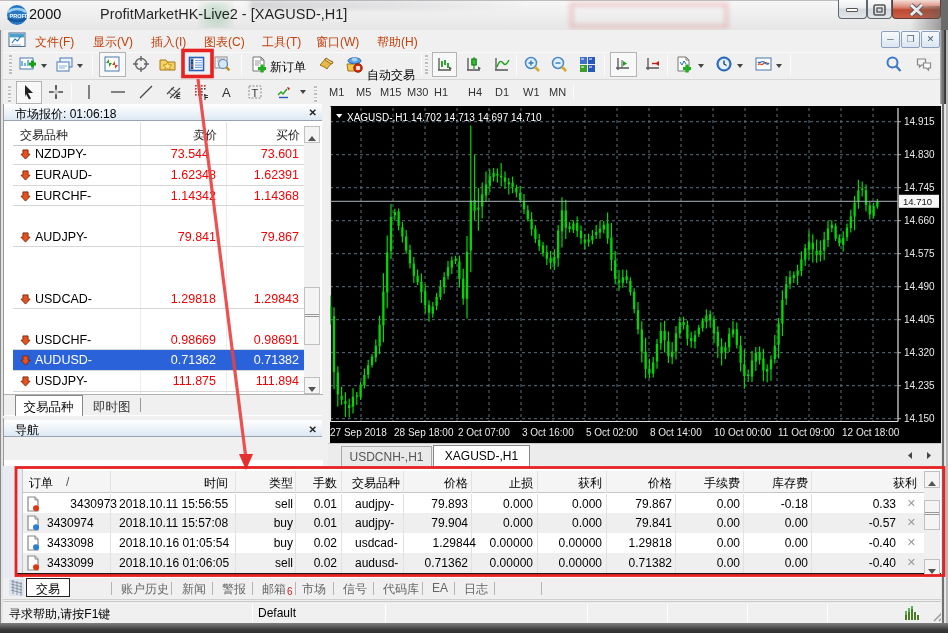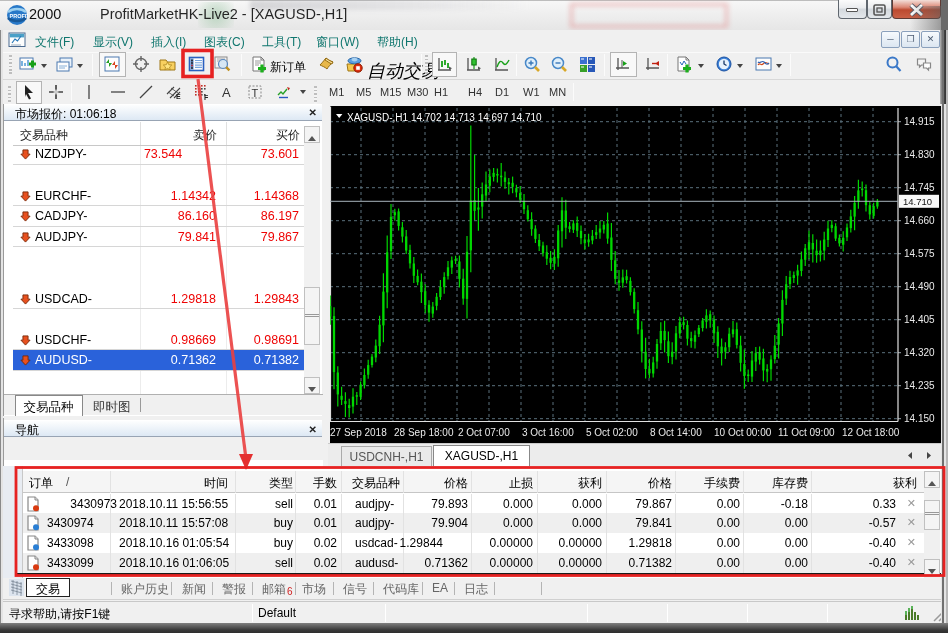--- a/index.html
+++ b/index.html
@@ -9,21 +9,21 @@
 .ttext{font-size:14.5px;color:#111;}
 #menubar{left:2px;top:30px;width:939px;height:22px;background:#f0f0f0;position:absolute;color:#111;}
 #tb1{left:2px;top:52px;width:939px;height:28px;background:#f0f0f0;border-top:1px solid #fafafa;border-bottom:1px solid #d8d8d8;position:absolute;}
 #tb2{left:2px;top:81px;width:939px;height:23px;background:#f0f0f0;position:absolute;}
 .tsep{position:absolute;top:54px;width:1px;height:22px;background:#c2c2c2;border-right:1px solid #fbfbfb;}
 .grip{position:absolute;top:55px;width:3px;height:19px;background:repeating-linear-gradient(180deg,#bebebe 0 1.5px,#f4f4f4 1.5px 3.5px);}
 .ddarr{position:absolute;width:0;height:0;border-left:3.5px solid transparent;border-right:3.5px solid transparent;border-top:4px solid #444;}
 .selbtn{position:absolute;border:1px solid #b4b4b4;background:#f8f8f8;}
 .tfbtn{position:absolute;font-size:11px;color:#333;}
 .mdibtn{position:absolute;width:19px;height:17px;border:1px solid #8aa0bc;background:linear-gradient(#f6fafd,#dce6f1);color:#4a5a70;font-size:9px;text-align:center;line-height:15px;border-radius:2px;}
-.mi{font-size:12px;color:#0f766e;}
+.mi{font-size:12px;color:#c2410c;}
 #h1btn{position:absolute;}
 #mw{left:3px;top:104px;width:319px;height:312px;background:#fff;border-left:1px solid #9a9a9a;position:absolute;}
 .phead{position:absolute;left:0;width:100%;height:17px;background:linear-gradient(#fdfefe,#dde8f4);border-top:1px solid #fff;border-bottom:1px solid #98a4b4;font-size:12px;color:#000;}
 .px{position:absolute;right:5px;top:2px;font-size:10px;color:#222;font-weight:bold;}
 .mwrow{position:absolute;left:9px;width:294px;height:20.6px;border-bottom:1px solid #d6d6d6;font-size:12.5px;color:#000;}
 .mwr{position:absolute;top:3px;text-align:right;}
 .pr{color:#ee0404;}
 .arrico{position:absolute;left:7px;top:5px;width:11px;height:11px;}
 .mwsym{position:absolute;left:22px;top:3px;}
 #mwsb{position:absolute;right:2px;top:22px;width:16px;height:268px;background:#f1f1f1;}
@@ -146,21 +146,21 @@
     <path d="M2 9c3-3 5-6 6-7 1 1 4 3 7 4-2 2-5 5-6 7-2-2-5-3-7-4z" fill="#e8b84a" stroke="#946c14"></path>
     <path d="M8 2c1 1 4 3 7 4l-1 2c-3-1-5-3-7-4z" fill="#f8dc90" stroke="#946c14"></path>
   </svg>
 <svg class="abs" style="left:346px;top:56px;" width="17" height="17" viewBox="0 0 17 17">
     <path d="M1 8h13l1 7H2z" fill="#f4c84e" stroke="#a07818"></path>
     <ellipse cx="8.5" cy="4.8" rx="6.5" ry="3" fill="#5aa0e0" stroke="#2c68a8"></ellipse>
     <ellipse cx="8.5" cy="3.6" rx="3" ry="1.8" fill="#a8d0f0"></ellipse>
     <circle cx="12" cy="12" r="4.2" fill="#e03010" stroke="#8e1a00"></circle>
     <rect x="10.2" y="10.2" width="3.6" height="3.6" fill="#fff"></rect>
   </svg>
-<span class="abs" style="left:367px;top:59px;font-size:18px;font-style:italic;">自动交易</span>
+<span class="abs" style="left:367px;top:67px;font-size:12px;">自动交易</span>
 <i class="tsep" style="left:421px;"></i>
 <i class="grip" style="left:425px;"></i>
 <div class="selbtn" style="left:432px;top:52px;width:25px;height:25px;"></div>
 <svg class="abs" style="left:436px;top:56px;" width="17" height="17" viewBox="0 0 17 17">
     <path d="M3 2v12M2 14h13" stroke="#555" stroke-width="1.3"></path>
     <path d="M6 11V5M9 9V4M12 12V7" stroke="#18a018" stroke-width="1.8"></path>
     <path d="M13 14l3-1.8-3-1.8z" fill="#555"></path>
   </svg>
 <svg class="abs" style="left:465px;top:56px;" width="17" height="17" viewBox="0 0 17 17">
     <path d="M3 2v12M2 14h13" stroke="#555" stroke-width="1.3"></path>
@@ -319,39 +319,39 @@
 </div>
 <div class="abs" style="left:9px;top:42px;width:294px;height:252px;overflow:hidden;">
   <i class="tsepv" style="left:127px;background:#ececec;height:252px;"></i>
       <i class="tsepv" style="left:213px;background:#ececec;height:252px;"></i>
 </div>
 <div class="mwrow" style="top:40.4px;">
       <svg class="arrico" viewBox="0 0 12 12">
         <path d="M3.2 1h5.6v4.6H11L6 11 1 5.6h2.2z" fill="#e8501e" stroke="#7a2808" stroke-width="1"></path>
       </svg>
       <span class="mwsym">NZDJPY-</span>
-      <span class="mwr sellc pr" style="width:80px;right:104px;text-align:center;">73.544</span>
+      <span class="mwr sellc pr" style="width:80px;right:98px;">73.544</span>
       <span class="mwr pr" style="width:80px;right:8px;">73.601</span>
+    </div>
+    <div class="mwrow" style="top:61.0px;">
+      <svg class="arrico" viewBox="0 0 12 12">
+        <path d="M3.2 1h5.6v4.6H11L6 11 1 5.6h2.2z" fill="#e8501e" stroke="#7a2808" stroke-width="1"></path>
+      </svg>
+      <span class="mwsym">EURAUD-</span>
+      <span class="mwr sellc pr" style="width:80px;right:91px;">1.62348</span>
+      <span class="mwr pr" style="width:80px;right:8px;">1.62391</span>
     </div>
     <div class="mwrow" style="top:81.6px;">
       <svg class="arrico" viewBox="0 0 12 12">
         <path d="M3.2 1h5.6v4.6H11L6 11 1 5.6h2.2z" fill="#e8501e" stroke="#7a2808" stroke-width="1"></path>
       </svg>
       <span class="mwsym">EURCHF-</span>
       <span class="mwr sellc pr" style="width:80px;right:91px;">1.14342</span>
       <span class="mwr pr" style="width:80px;right:8px;">1.14368</span>
     </div>
-    <div class="mwrow" style="top:102.2px;">
-      <svg class="arrico" viewBox="0 0 12 12">
-        <path d="M3.2 1h5.6v4.6H11L6 11 1 5.6h2.2z" fill="#e8501e" stroke="#7a2808" stroke-width="1"></path>
-      </svg>
-      <span class="mwsym">CADJPY-</span>
-      <span class="mwr sellc pr" style="width:80px;right:91px;">86.160</span>
-      <span class="mwr pr" style="width:80px;right:8px;">86.197</span>
-    </div>
     <div class="mwrow" style="top:122.8px;">
       <svg class="arrico" viewBox="0 0 12 12">
         <path d="M3.2 1h5.6v4.6H11L6 11 1 5.6h2.2z" fill="#e8501e" stroke="#7a2808" stroke-width="1"></path>
       </svg>
       <span class="mwsym">AUDJPY-</span>
       <span class="mwr sellc pr" style="width:80px;right:91px;">79.841</span>
       <span class="mwr pr" style="width:80px;right:8px;">79.867</span>
     </div>
     <div class="mwrow" style="top:184.6px;">
       <svg class="arrico" viewBox="0 0 12 12">
@@ -369,20 +369,28 @@
       <span class="mwr sellc pr" style="width:80px;right:91px;">0.98669</span>
       <span class="mwr pr" style="width:80px;right:8px;">0.98691</span>
     </div>
     <div class="mwrow" style="top:246.4px;background:#2a62da;color:#fff;">
       <svg class="arrico" viewBox="0 0 12 12">
         <path d="M3.2 1h5.6v4.6H11L6 11 1 5.6h2.2z" fill="#e8501e" stroke="#7a2808" stroke-width="1"></path>
       </svg>
       <span class="mwsym">AUDUSD-</span>
       <span class="mwr sellc" style="width:80px;right:91px;">0.71362</span>
       <span class="mwr" style="width:80px;right:8px;">0.71382</span>
+    </div>
+    <div class="mwrow" style="top:267.0px;">
+      <svg class="arrico" viewBox="0 0 12 12">
+        <path d="M3.2 1h5.6v4.6H11L6 11 1 5.6h2.2z" fill="#e8501e" stroke="#7a2808" stroke-width="1"></path>
+      </svg>
+      <span class="mwsym">USDJPY-</span>
+      <span class="mwr sellc pr" style="width:80px;right:91px;">111.875</span>
+      <span class="mwr pr" style="width:80px;right:8px;">111.894</span>
     </div>
 <div id="mwsb">
   <div class="sbbtn" style="top:0;"><svg width="8" height="5" viewBox="0 0 8 5" style="margin-top:4px;">
           <path d="M4 0L8 5H0z" fill="#555"></path>
         </svg></div>
   <div class="sbbtn" style="bottom:0;"><svg width="8" height="5" viewBox="0 0 8 5" style="margin-top:5px;">
           <path d="M4 5L8 0H0z" fill="#555"></path>
         </svg></div>
   <div class="sbbtn" style="top:161px;height:58px;">
         <span style="display:block;margin-top:26px;border-top:1px solid #999;border-bottom:1px solid #999;height:3px;"></span>
@@ -876,21 +884,21 @@
       <svg style="position:absolute;left:2px;top:2px;" width="16" height="16" viewBox="0 0 16 16">
         <path d="M3 1h7l3 3v11H3z" fill="#fff" stroke="#888" stroke-width="1.2"></path>
         <path d="M10 1v3h3" fill="#e8e8e8" stroke="#888" stroke-width="1"></path>
         <circle cx="11" cy="12.2" r="3" fill="#2a7fd4"></circle>
       </svg>
       <span class="td" style="left:24px;text-align:left;width:70px;">3433098</span>
       <span class="td" style="left:96px;text-align:left;width:130px;">2018.10.16 01:05:54</span>
       <span class="td" style="right:631px;width:50px;">buy</span>
       <span class="td" style="right:587px;width:50px;">0.02</span>
       <span class="td" style="left:332px;text-align:left;width:60px;">usdcad-</span>
-      <span class="td" style="right:481px;width:62px;">1.29844</span>
+      <span class="td" style="right:448px;width:62px;">1.29844</span>
       <span class="td" style="right:391px;width:62px;">0.00000</span>
       <span class="td" style="right:322px;width:62px;">0.00000</span>
       <span class="td" style="right:252px;width:62px;">1.29818</span>
       <span class="td" style="right:184px;width:62px;">0.00</span>
       <span class="td" style="right:116px;width:62px;">0.00</span>
       <span class="td" style="right:28px;width:62px;">-0.40</span>
       <span class="td" style="right:8px;color:#999;font-size:11px;">✕</span>
     </div>
     <div class="trow" style="top:87.2px;background:#efefef;">
       <i class="tsepv" style="left:87px;"></i>

